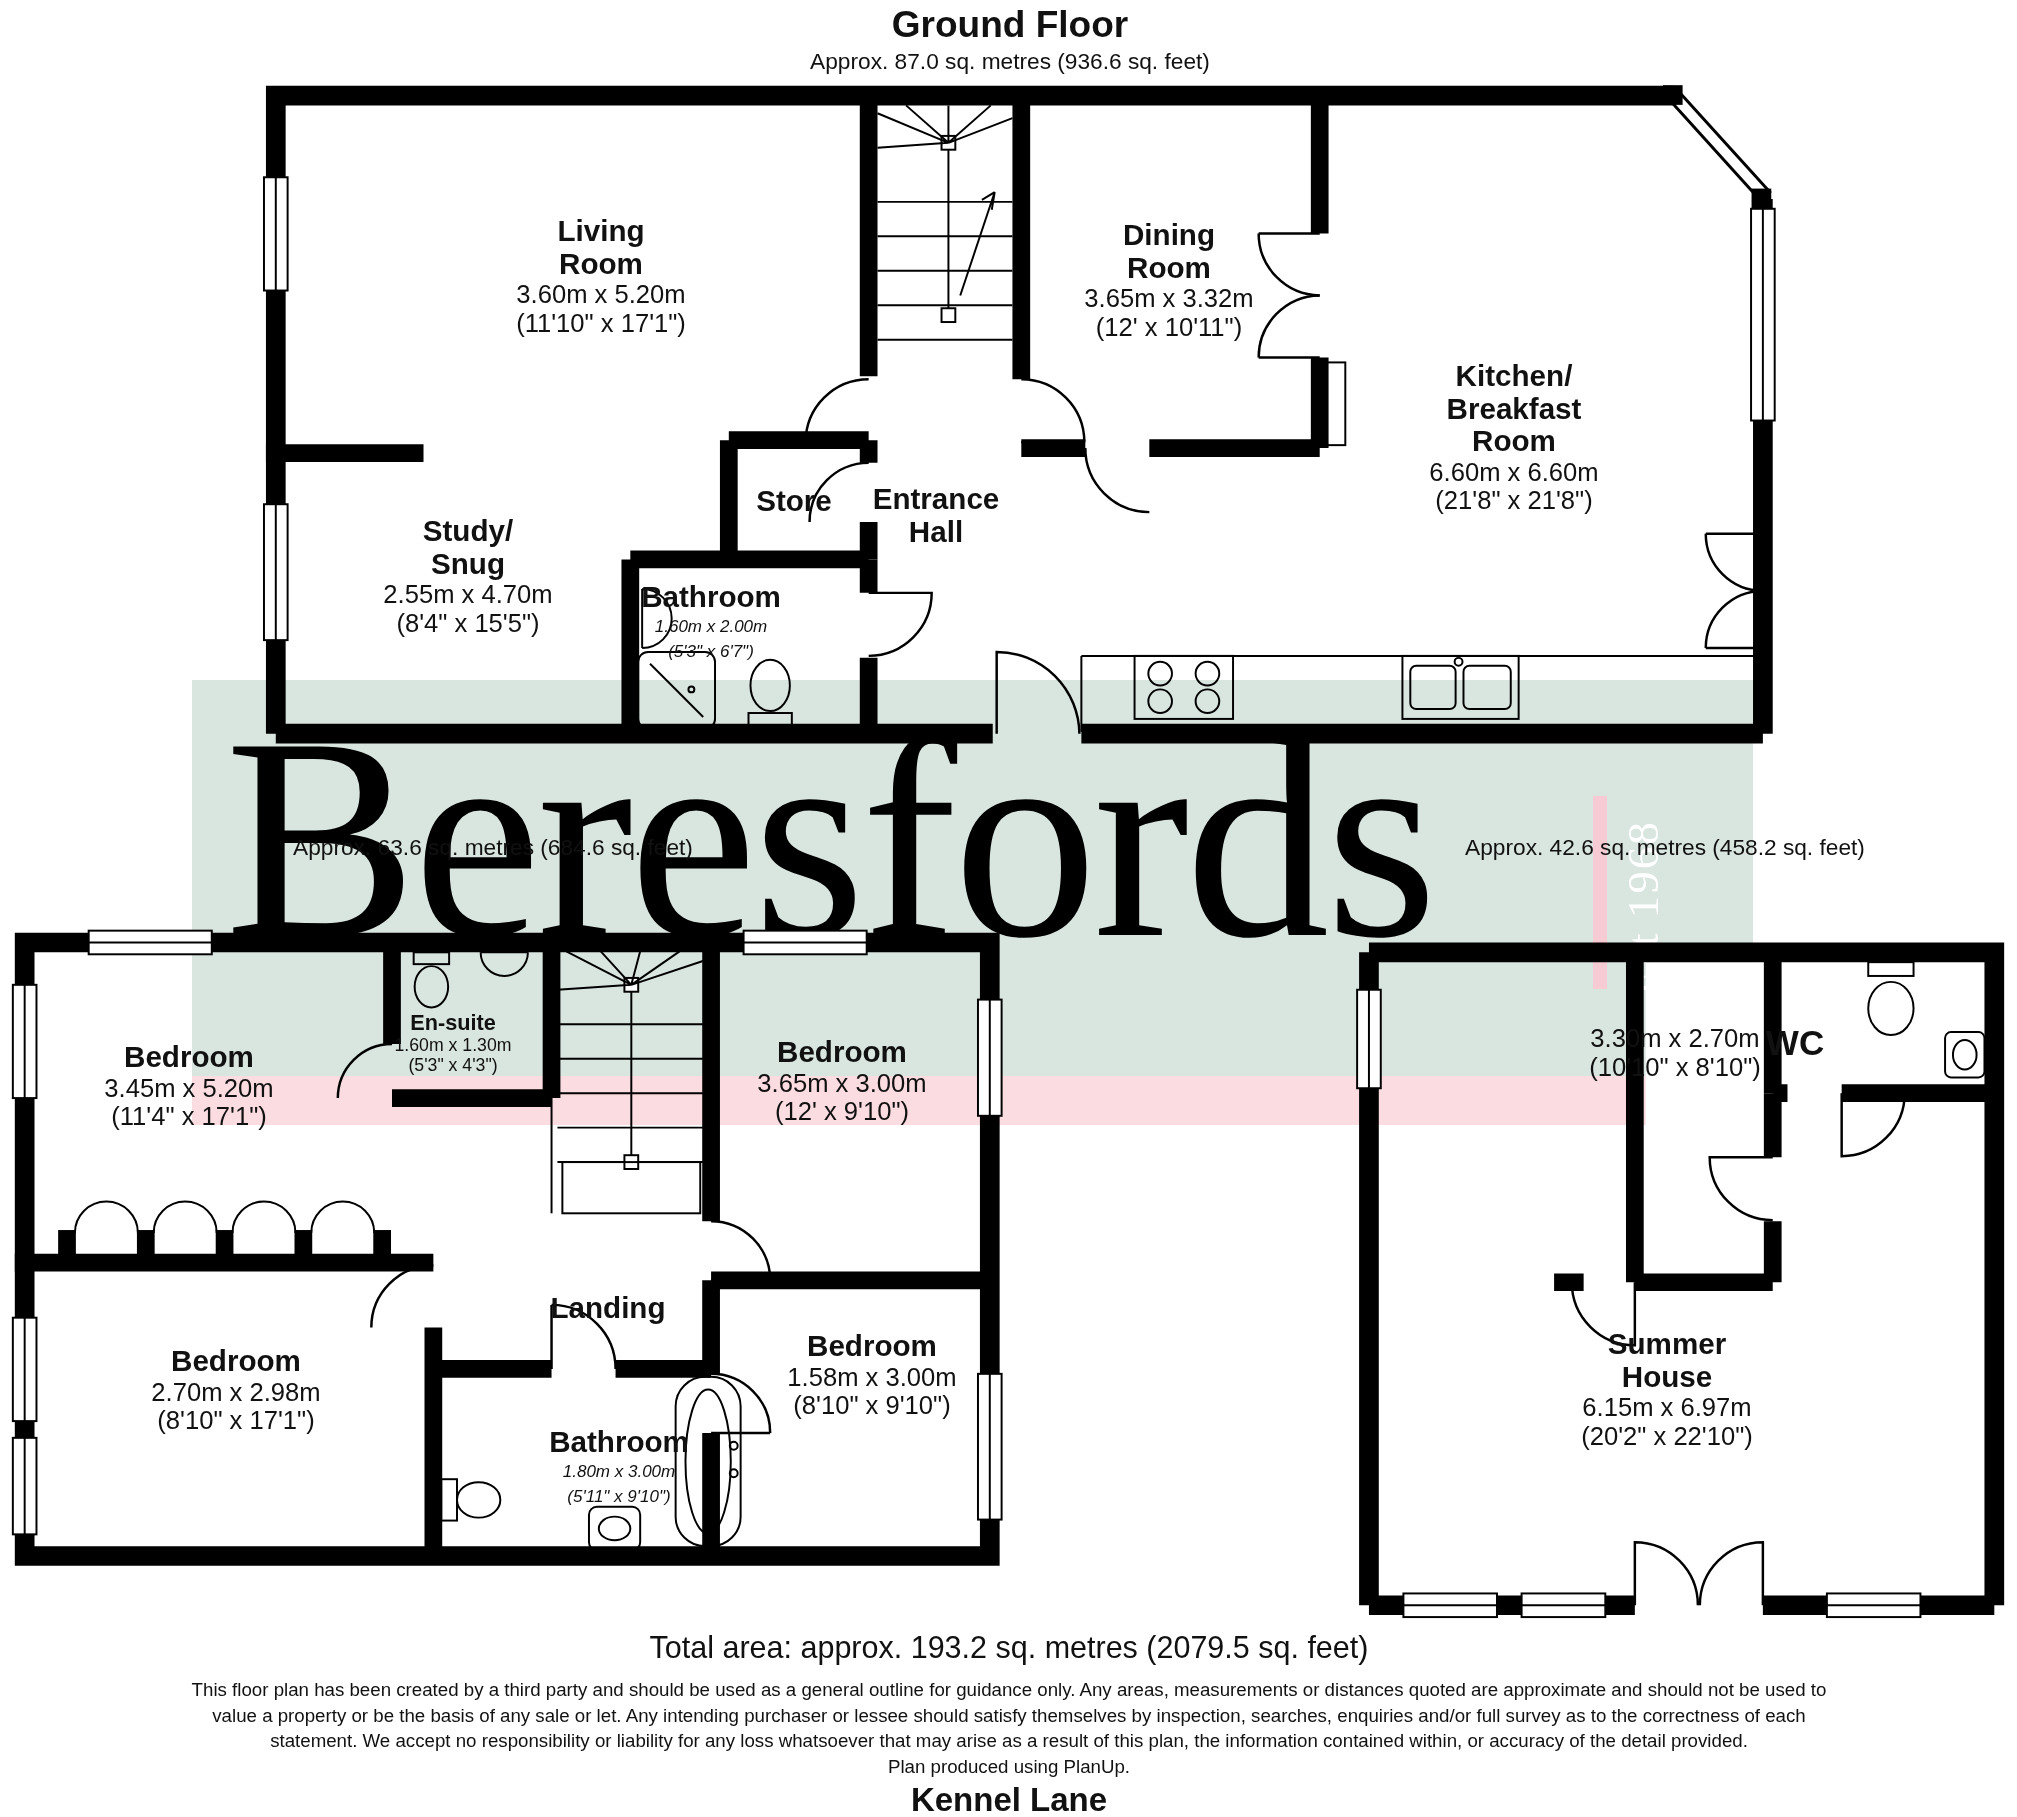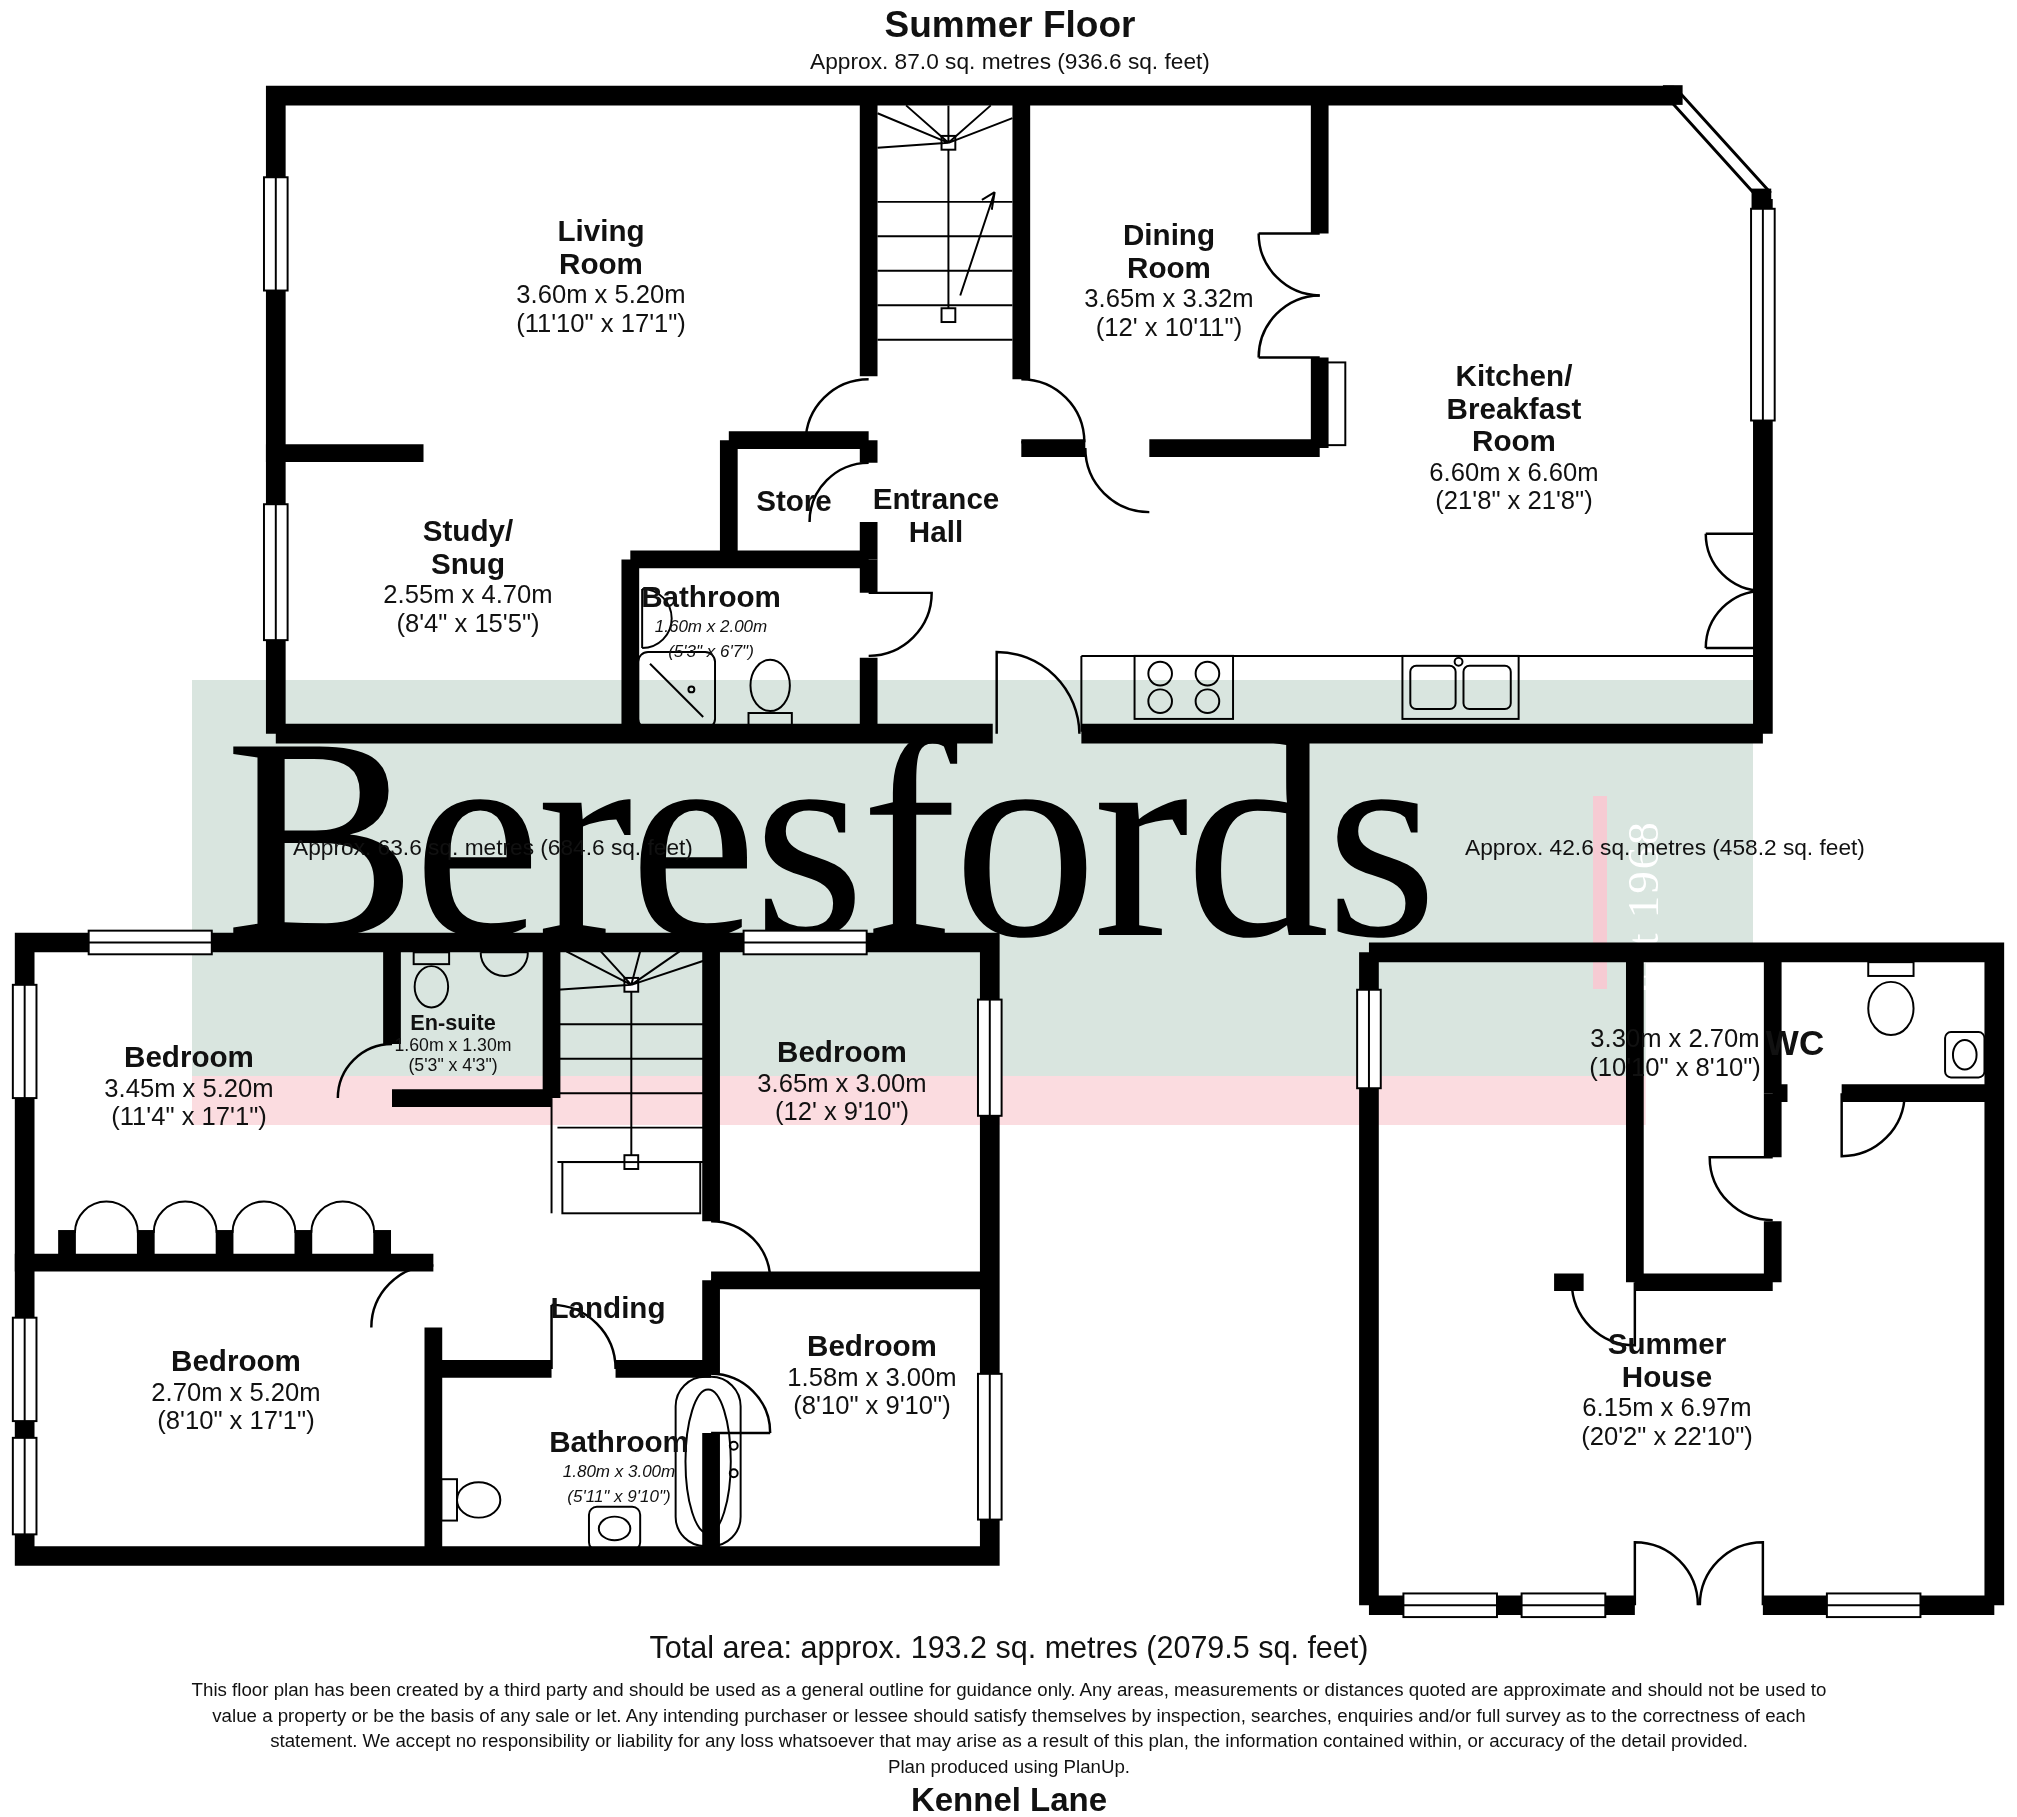--- a/index.html
+++ b/index.html
@@ -238,21 +238,21 @@
       <ellipse cx="1920" cy="1024" rx="23" ry="27"></ellipse>
     </g>
     <g stroke-width="2">
       <rect x="1975" y="1048" width="40" height="46" rx="6"></rect>
       <ellipse cx="1995" cy="1071" rx="12" ry="15"></ellipse>
     </g>
   </g>
 </svg>
 
 <div class="abs section-header" style="left:1010px;top:3.9px;">
-  <div class="sec-title">Summer Floor</div>
+  <div class="sec-title">Ground Floor</div>
   <div class="sec-sub">Approx. 87.0 sq. metres (936.6 sq. feet)</div>
 </div>
 <div class="abs section-header" style="left:493px;top:831px;">
   <div class="sec-sub">Approx. 63.6 sq. metres (684.6 sq. feet)</div>
 </div>
 <div class="abs section-header" style="left:1665px;top:831px;">
   <div class="sec-sub">Approx. 42.6 sq. metres (458.2 sq. feet)</div>
 </div>
 
 <div class="abs room-label" style="left:601px;top:215px;">
@@ -306,21 +306,21 @@
 <div class="abs room-label" style="left:842px;top:1036px;">
   <div class="rn">Bedroom</div>
   <div class="rd">3.65m x 3.00m</div>
   <div class="rd">(12' x 9'10")</div>
 </div>
 <div class="abs room-label" style="left:608px;top:1264px;margin-top:28px;">
   <div class="rn">Landing</div>
 </div>
 <div class="abs room-label" style="left:236px;top:1345px;">
   <div class="rn">Bedroom</div>
-  <div class="rd">2.70m x 5.20m</div>
+  <div class="rd">2.70m x 2.98m</div>
   <div class="rd">(8'10" x 17'1")</div>
 </div>
 <div class="abs room-label" style="left:619px;top:1426px;">
   <div class="rn">Bathroom</div>
   <div class="rd rd-sm">1.80m x 3.00m</div>
   <div class="rd rd-sm">(5'11" x 9'10")</div>
 </div>
 <div class="abs room-label" style="left:872px;top:1330px;">
   <div class="rn">Bedroom</div>
   <div class="rd">1.58m x 3.00m</div>

